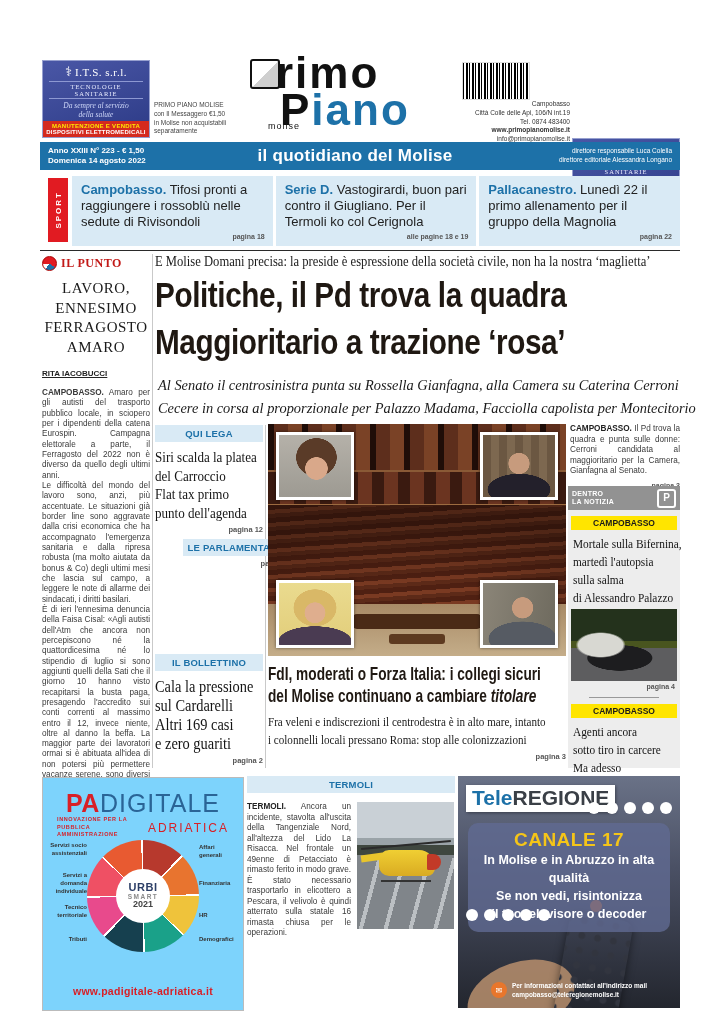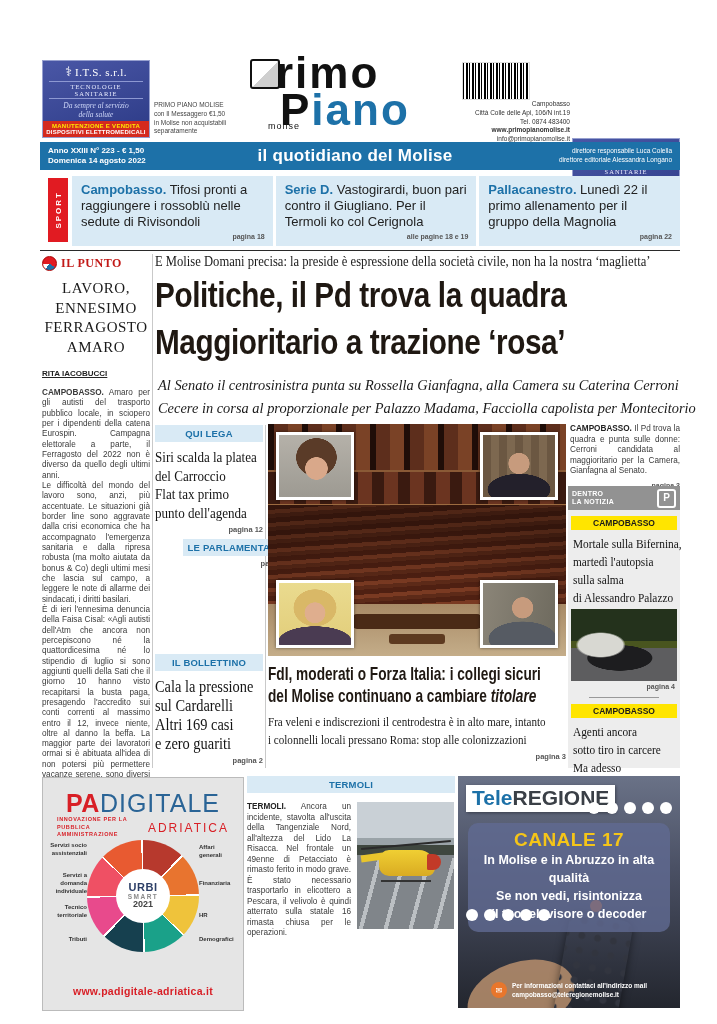--- a/index.html
+++ b/index.html
@@ -108,21 +108,21 @@
   .dentro-lbl{flex:1;color:#fff;font-size:7px;font-weight:bold;line-height:1.2;letter-spacing:.3px;}
   .mini-logo{width:15px;height:15px;border:2px solid #fff;border-radius:3px;color:#fff;font-size:10px;font-weight:800;display:flex;align-items:center;justify-content:center;line-height:1;}
   .yellow-banner{background:#ffe500;color:#1a1a1a;font-size:8.5px;font-weight:bold;text-align:center;padding:2px 0;margin:0 3px;}
   .dn-h{margin:4px 5px 2px;}
   .dn-h .ln{font-family:"Liberation Serif",serif;font-size:13.5px;line-height:16px;color:#141414;transform:scaleX(.84);}
   .crash{margin:3px 3px 0;height:72px;background:radial-gradient(ellipse 42% 32% at 28% 50%,#d8d8d2 0 50%,transparent 56%),radial-gradient(ellipse 52% 30% at 46% 68%,#1d1d1f 0 58%,transparent 60%),linear-gradient(180deg,#24321c 0 44%,#49551f 44% 54%,#5d5d5f 54% 100%);}
   .dentro .page-ref{display:block;text-align:right;margin:2px 5px 0;}
   .dn-divider{width:70px;border-top:1px solid #999;margin:7px auto 6px;}
 
   
-  .pad{left:42px;top:777px;width:200px;height:232px;border:1px solid #bbb;background:#e5e5e5;overflow:hidden;}
+  .pad{left:42px;top:777px;width:200px;height:232px;border:1px solid #bbb;background:#7dd3fc;overflow:hidden;}
   .pad-line1{text-align:center;margin-top:11px;}
   .pad-pa{font-size:25px;font-weight:800;color:#d81f26;letter-spacing:.5px;}
   .pad-dig{font-size:25px;font-weight:400;color:#2a6496;letter-spacing:1px;}
   .pad-line2{display:flex;justify-content:space-between;align-items:center;padding:0 14px;margin-top:-2px;}
   .pad-tag{font-size:5.5px;font-weight:bold;color:#d81f26;letter-spacing:.6px;line-height:1.4;}
   .pad-adr{font-size:12px;color:#d81f26;letter-spacing:2px;}
   .donut{position:absolute;left:44px;top:62px;width:112px;height:112px;border-radius:50%;
     background:conic-gradient(#b7392d 0deg 43deg,#fff 43deg 45deg,#e8742f 45deg 88deg,#fff 88deg 90deg,#efc33b 90deg 133deg,#fff 133deg 135deg,#1aa189 135deg 178deg,#fff 178deg 180deg,#16404f 180deg 223deg,#fff 223deg 225deg,#e84a8c 225deg 268deg,#fff 268deg 270deg,#ef5064 270deg 313deg,#fff 313deg 315deg,#e85a31 315deg 358deg,#fff 358deg 360deg);}
   .donut-center{position:absolute;left:50%;top:50%;transform:translate(-50%,-50%);width:54px;height:54px;background:#fff;border-radius:50%;display:flex;flex-direction:column;align-items:center;justify-content:center;line-height:1.05;}
   .dc1{font-size:11px;font-weight:800;color:#2c3e66;letter-spacing:.5px;}

